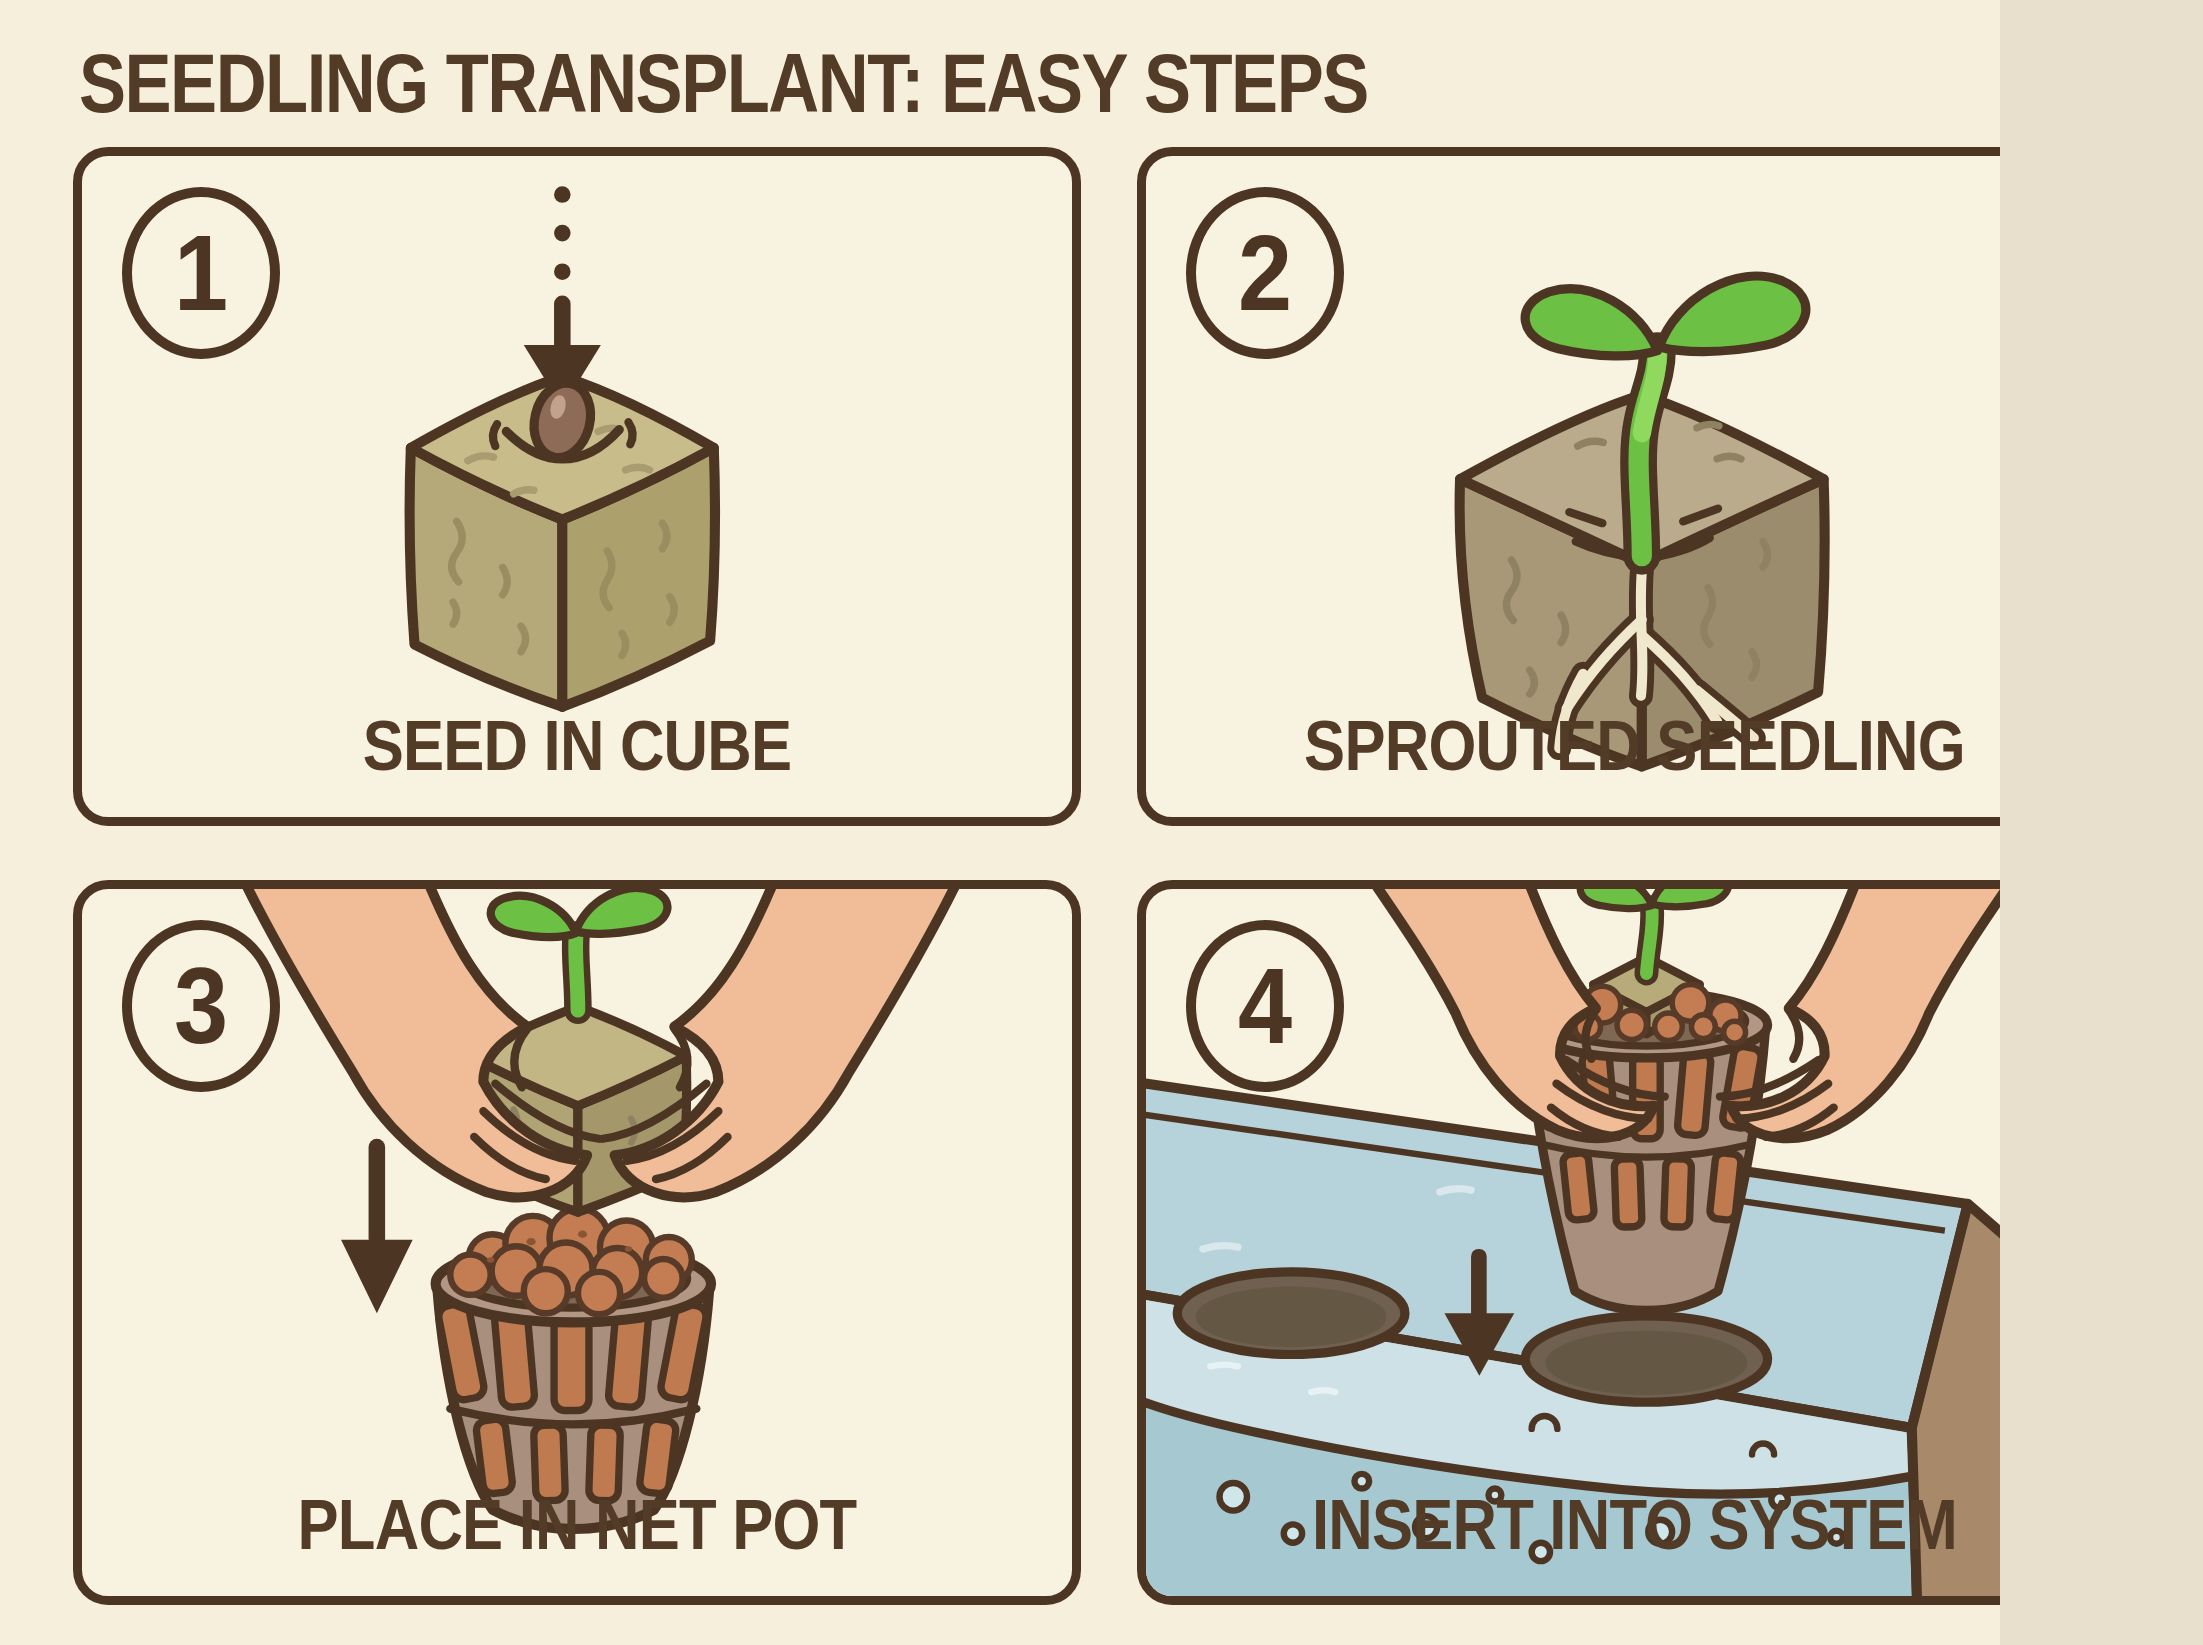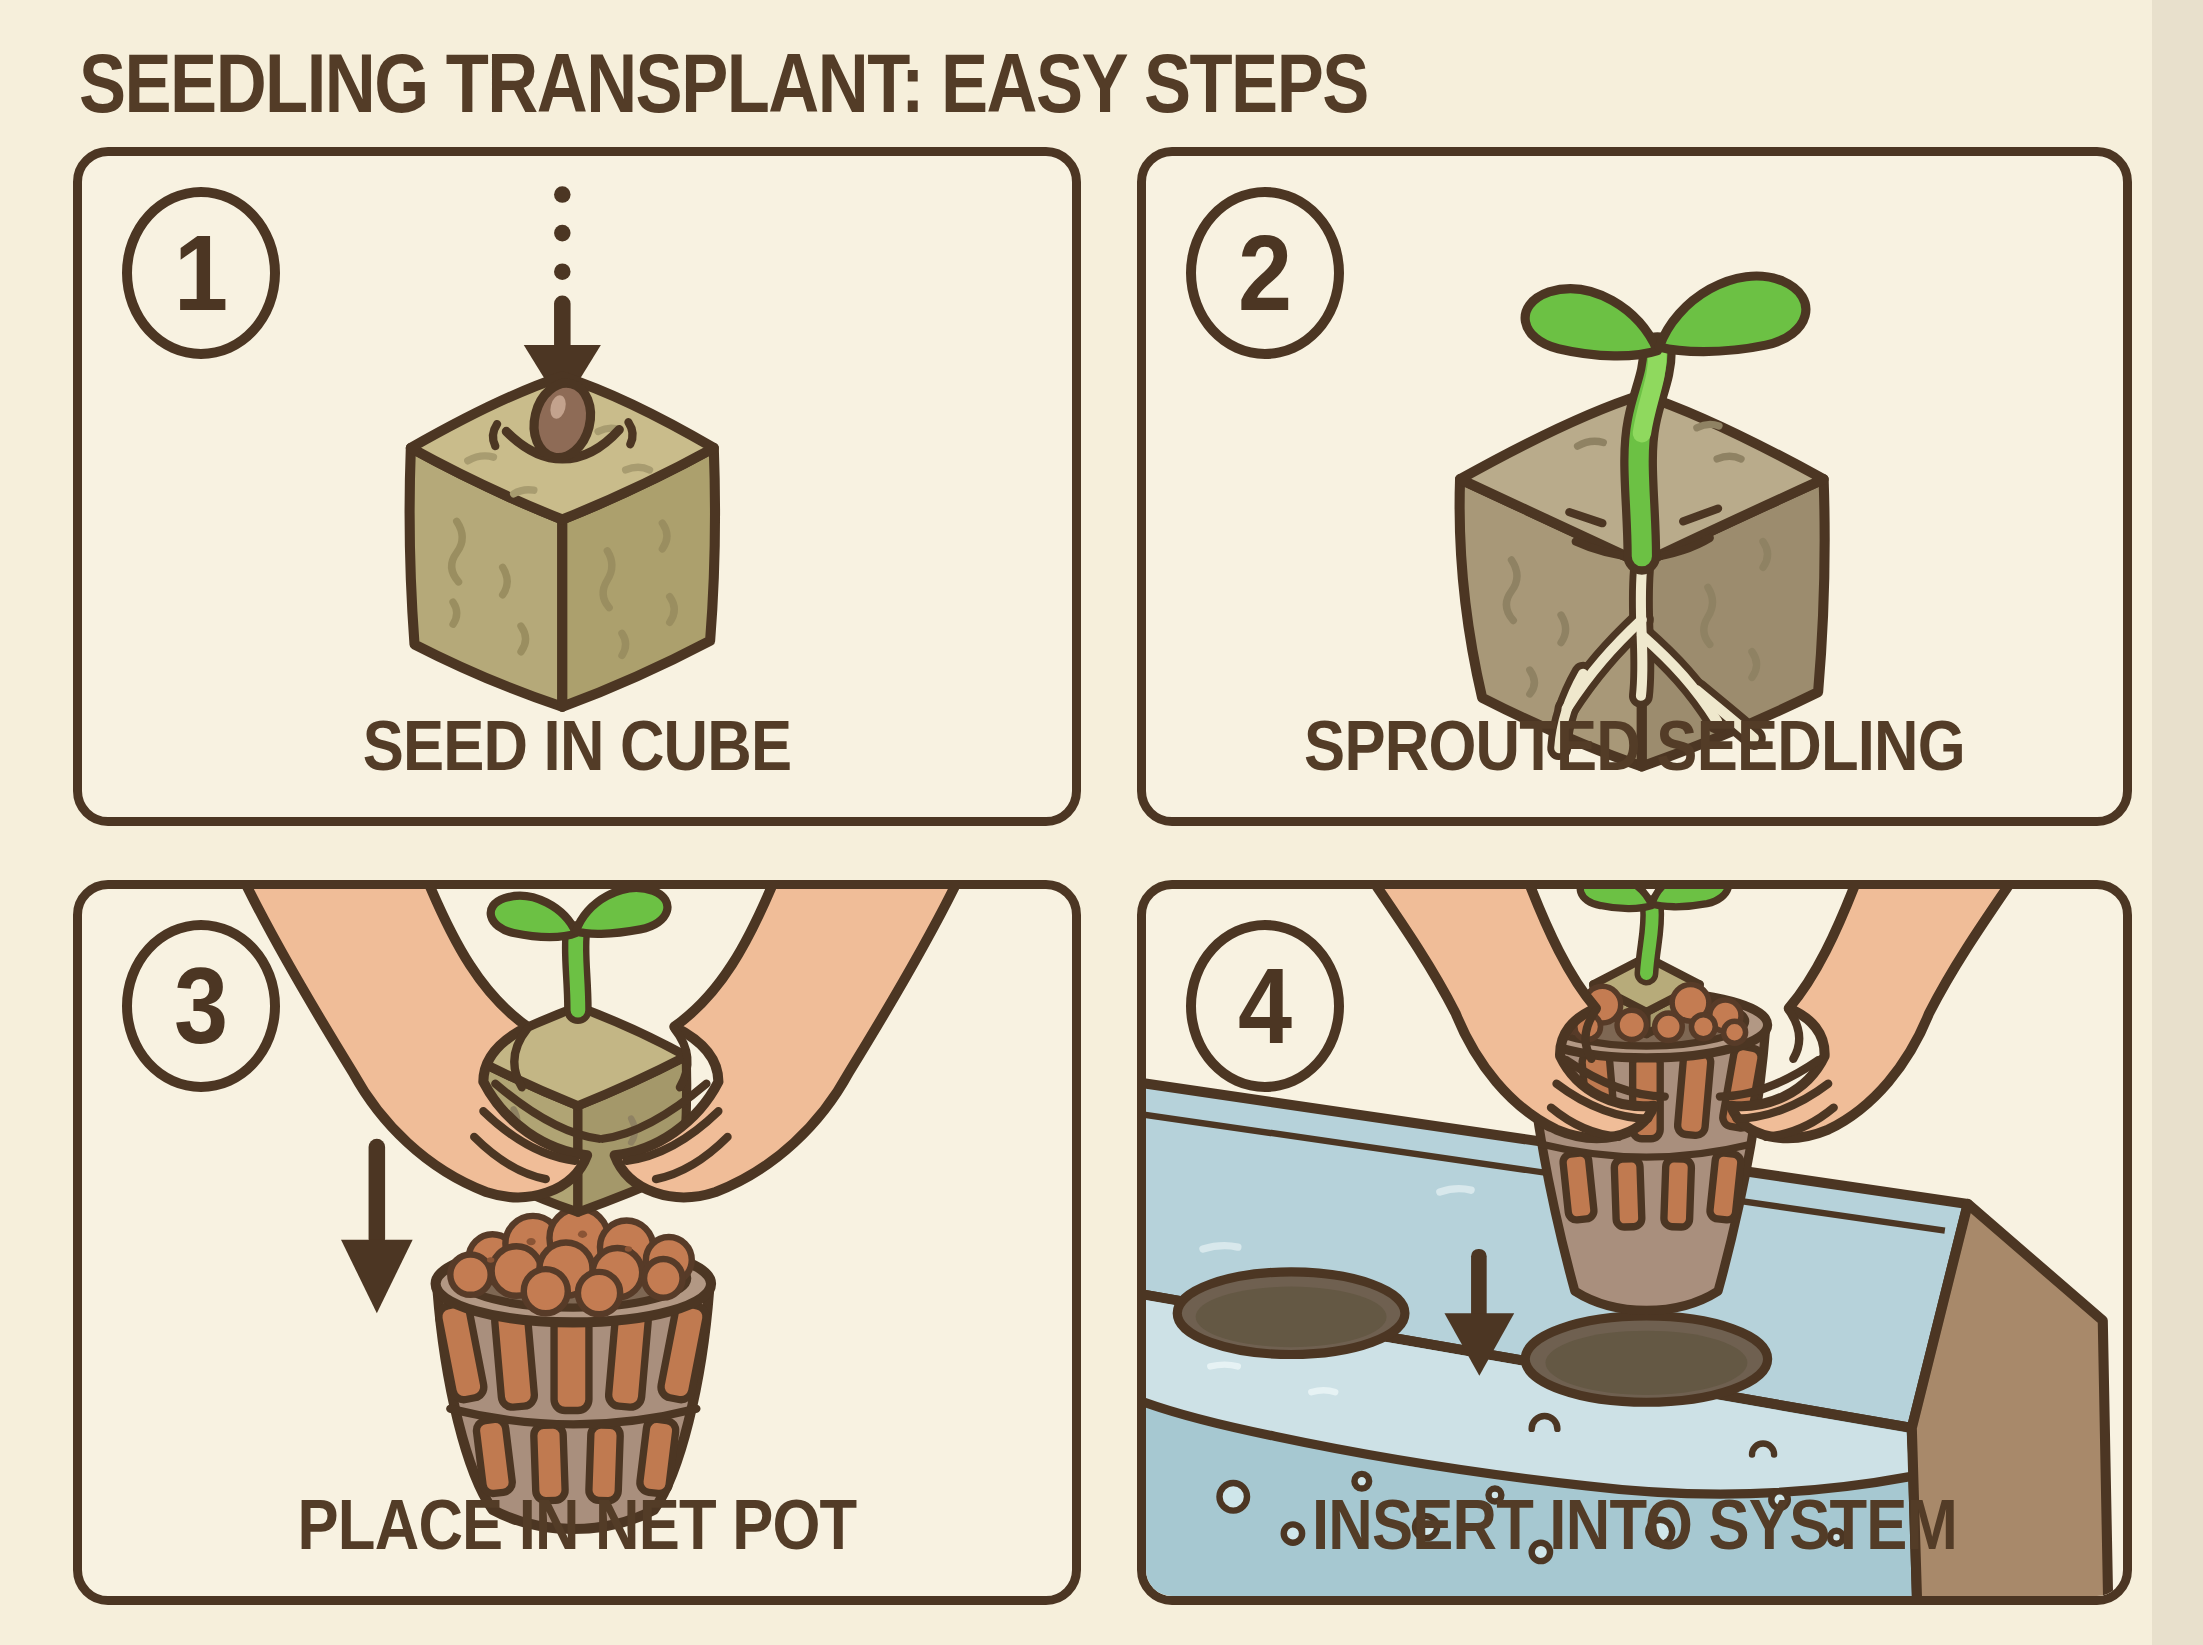--- a/index.html
+++ b/index.html
@@ -1,17 +1,17 @@
 <!DOCTYPE html>
 <html style="font-size:14.7px"><head>
 <meta charset="utf-8">
 <style>
   html,body{margin:0;padding:0;background:#e8e0cc;}
   .canvas{
-    position:relative; width:2152px; height:1646px;
+    position:relative; width:2000px; height:1646px;
     background:#f6efdb; overflow:hidden;
     font-family:"Liberation Sans","DejaVu Sans",sans-serif;
   }
   .title{
     position:absolute; left:79px; top:35px;
     font-size:84px; font-weight:700; color:#533c27;
     letter-spacing:-1.8px; white-space:nowrap;
     transform:scaleX(0.84); transform-origin:left top;
   }
   .panel{

